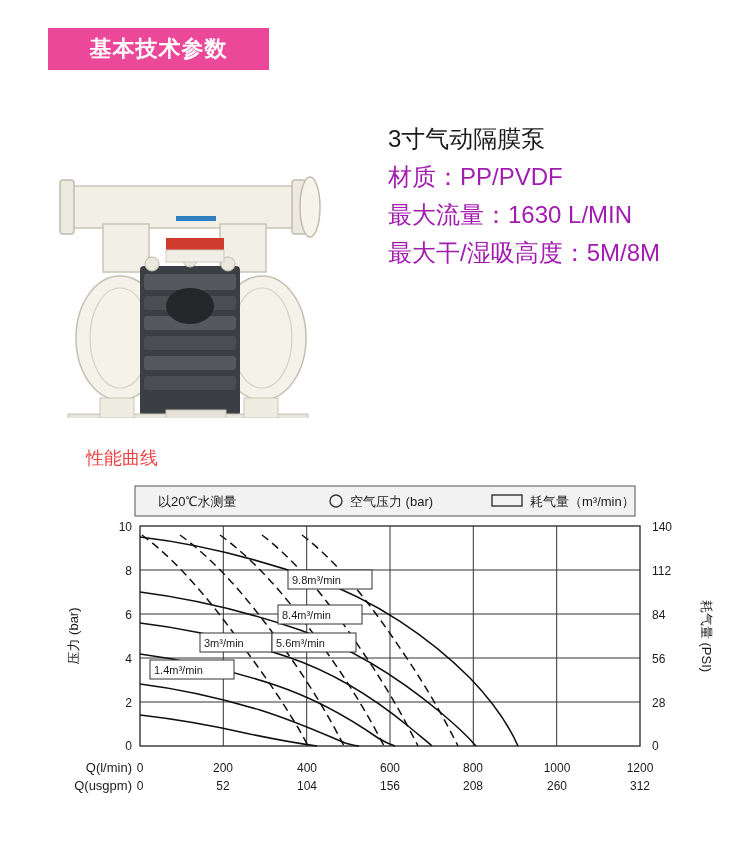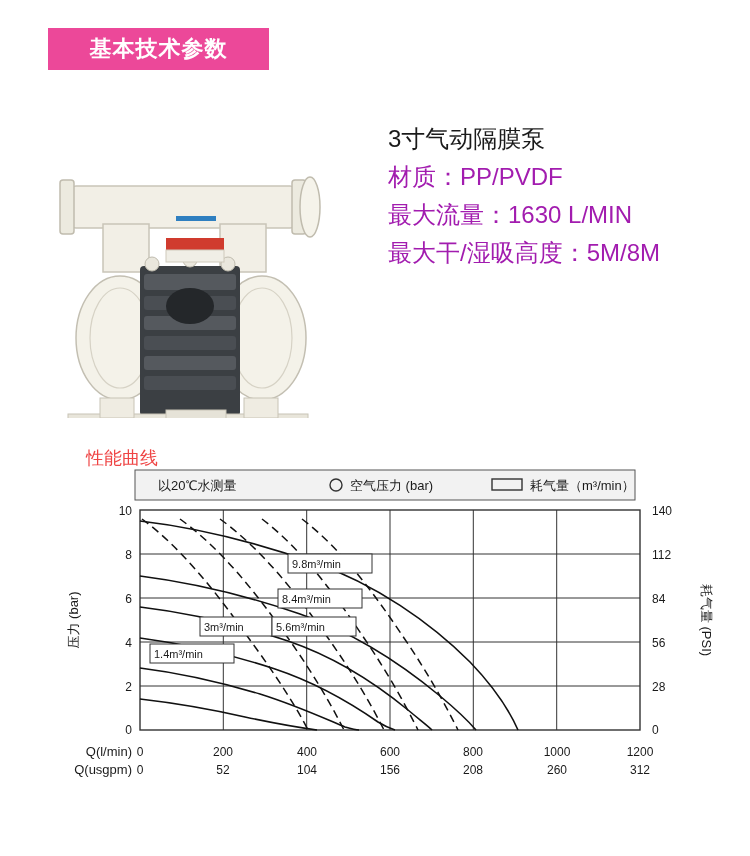--- a/index.html
+++ b/index.html
@@ -66,21 +66,21 @@
     position: absolute;
     left: 58px;
     top: 446px;
     font-size: 18px;
     color: #ef4444;
     margin-left: 28px;
   }
   .chart-wrap {
     position: absolute;
     left: 40px;
-    top: 462px;
+    top: 478px;
     width: 680px;
     height: 340px;
   }
   .chart-svg {
     display: block;
   }
   .legend-box {
     fill: #f2f2f2;
     stroke: #555;
     stroke-width: 1;

